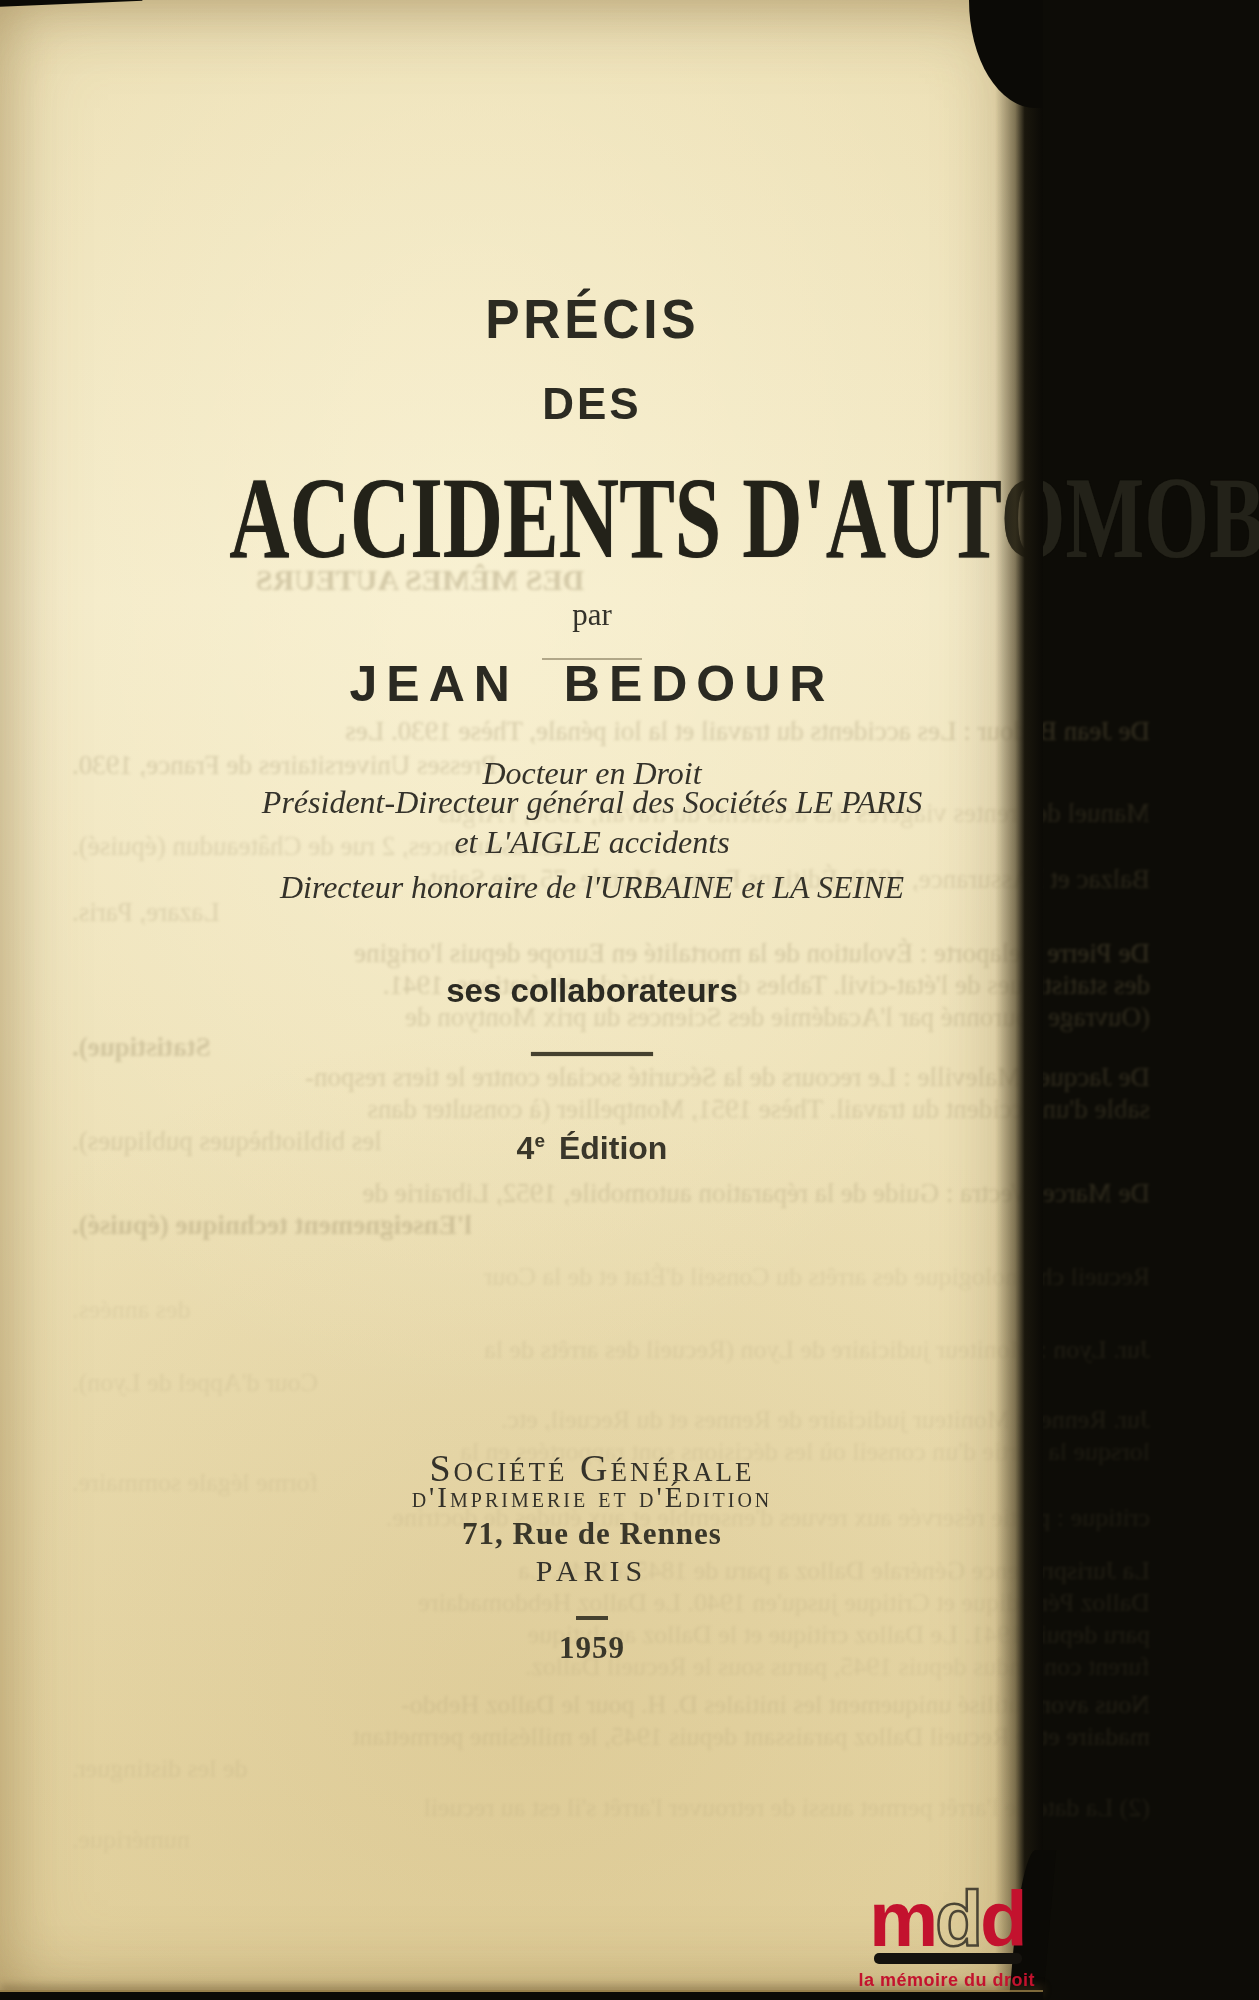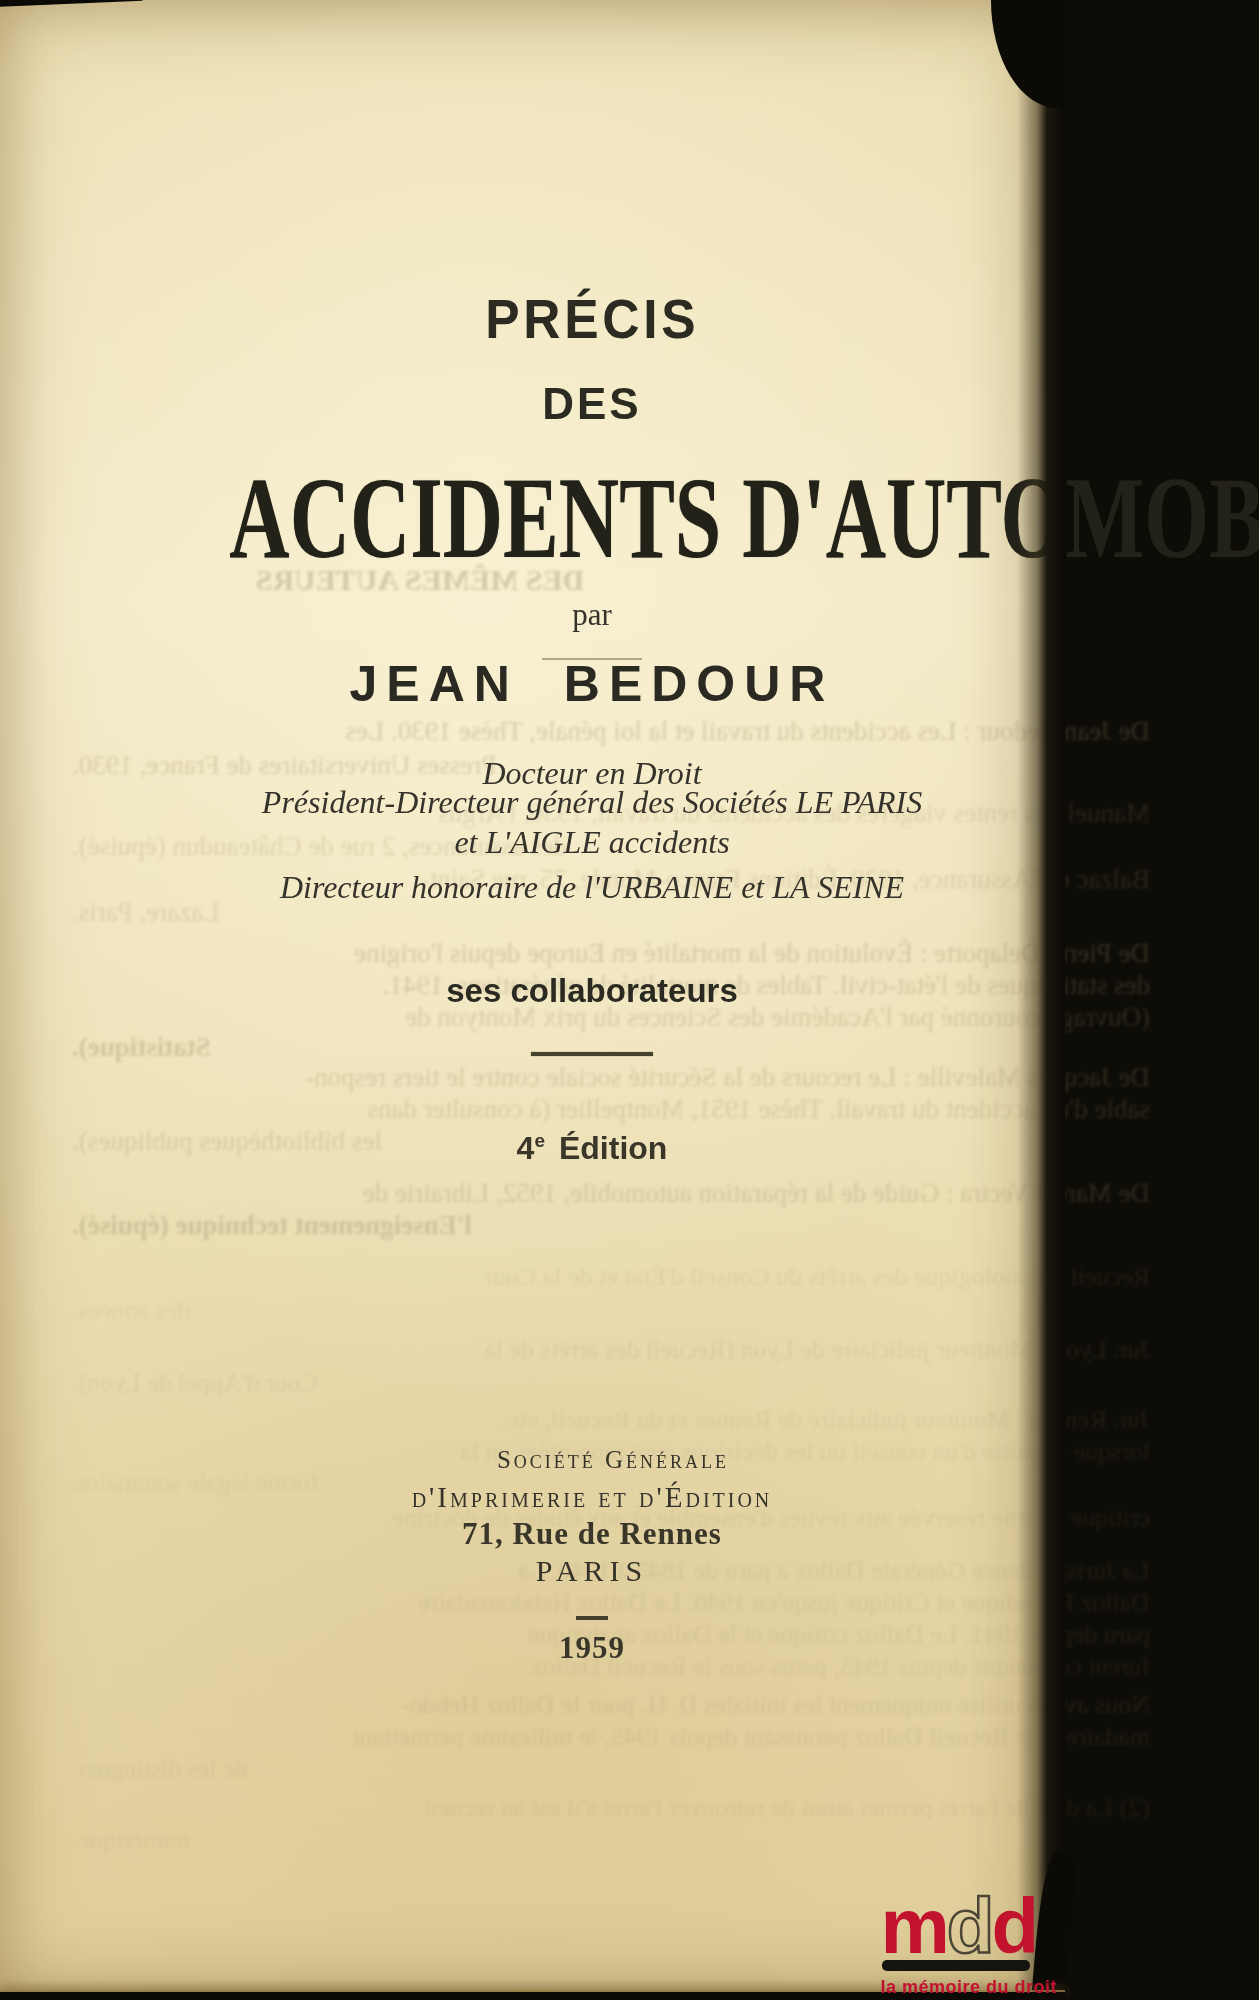--- a/index.html
+++ b/index.html
@@ -13,21 +13,20 @@
     background:var(--photo-bg);
     font-family:"Liberation Serif",serif;
   }
   .page{
     position:absolute;left:0;top:0;width:1043px;height:2000px;
     background:
       radial-gradient(ellipse 900px 1200px at 45% 28%, rgba(255,250,225,.45), rgba(255,250,225,0) 70%),
       radial-gradient(ellipse 1000px 900px at 50% 85%, rgba(190,160,95,.18), rgba(190,160,95,0) 75%),
       linear-gradient(180deg, var(--paper) 0%, var(--paper-hi) 30%, var(--paper) 62%, var(--paper-lo) 100%);
     box-shadow: inset 0 0 90px rgba(140,110,55,.30), inset -40px 0 70px rgba(120,95,45,.28), inset 18px 0 40px rgba(140,110,55,.18);
-    padding-left: 22px;
   }
   
   .edge-right{position:absolute;top:0;right:0;width:48px;height:100%;z-index:4;
     background:linear-gradient(90deg, rgba(18,16,9,0) 0%, rgba(60,52,30,.55) 42%, #1a170d 62%, #0b0a06 100%);}
   .corner-tr{position:absolute;top:0;right:0;width:74px;height:108px;z-index:5;
     background:#0b0a06;border-bottom-left-radius:90% 100%;}
   .corner-br{position:absolute;bottom:0;right:0;width:34px;height:150px;z-index:5;
     background:#0b0a06;transform:skewX(-5deg);transform-origin:bottom right;border-top-left-radius:40% 60%;}
   .wedge-tl{position:absolute;top:-6px;left:-8px;width:150px;height:13px;z-index:5;
     background:#0b0a06;transform:rotate(-2.4deg);transform-origin:left top;}
@@ -67,30 +66,30 @@
   .cred2{top:824px;font-size:32px;font-style:italic;}
   .cred3{top:869px;font-size:32px;font-style:italic;}
   .et-word{top:922px;font-size:30px;}
   .collab{top:972px;font-size:33px;font-weight:bold;color:#2b2a22;}
   .divider{top:1042px;}
   .divider i{display:inline-block;width:122px;height:4px;background:#45412f;box-shadow:0 0 1px #45412f;}
   .edition{top:1130px;font-size:32px;font-weight:bold;color:#3a372a;}
   .edition sup{font-size:19px;vertical-align:12px;}
   .edition .word{margin-left:14px;}
 
-  .pub1{top:1446px;font-size:25px;font-variant:small-caps;letter-spacing:3px;margin-left:21px;}
+  .pub1{top:1446px;font-size:38px;font-variant:small-caps;letter-spacing:3px;}
   .pub2{top:1481px;font-size:29px;font-variant:small-caps;letter-spacing:3px;}
   .pub3{top:1516px;font-size:31px;font-weight:bold;letter-spacing:1px;color:#3a372a;}
   .pub4{top:1554px;font-size:30px;letter-spacing:6px;}
   .pub-dash{top:1606px;}
   .pub-dash i{display:inline-block;width:32px;height:4px;background:#45412f;}
   .pub-year{top:1630px;font-size:31px;font-weight:bold;color:#3a372a;letter-spacing:1px;}
 
   
-  .mdd{position:absolute;right:8px;bottom:2px;z-index:7;text-align:left;font-family:"Liberation Sans",sans-serif;}
+  .mdd{position:absolute;right:8px;bottom:9px;z-index:7;text-align:center;font-family:"Liberation Sans",sans-serif;}
   .mdd-letters{font-size:78px;font-weight:bold;line-height:.72;letter-spacing:-3px;white-space:nowrap;}
   .mdd-letters .red{color:var(--mdd-red);}
   .mdd-letters .outline{color:transparent;-webkit-text-stroke:2.5px #4b4535;}
   .mdd-bar{margin-top:6px;margin-left:2px;width:148px;height:11px;background:var(--bar);border-radius:5px;display:inline-block;}
   .mdd-tagline{margin-top:2px;font-size:18px;font-weight:bold;color:var(--mdd-red);letter-spacing:.5px;white-space:nowrap;}
 </style>
 </head>
 <body>
 
 <div class="page">

